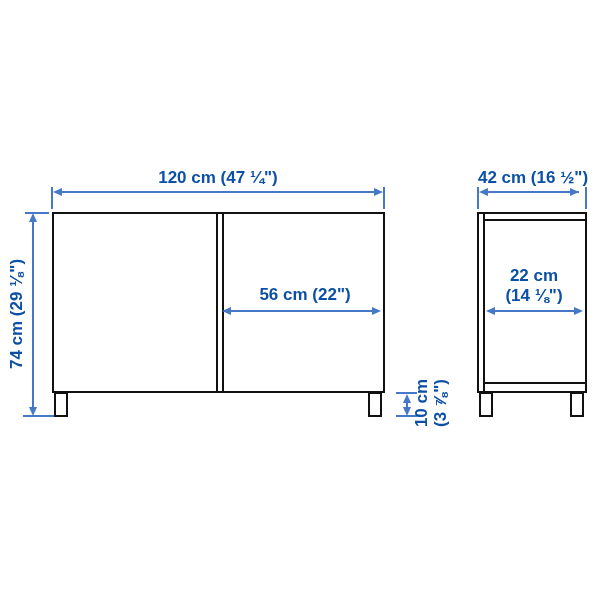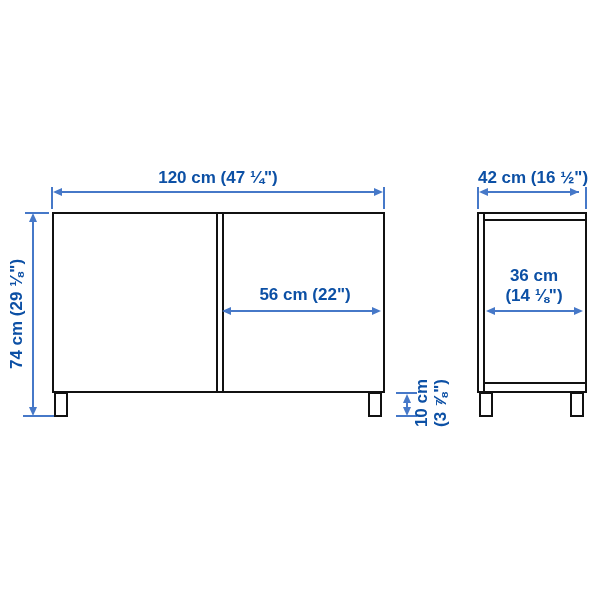--- a/index.html
+++ b/index.html
@@ -98,21 +98,21 @@
       <div class="ah right" style="left:570px;top:188px;"></div>
     </div>
 
     <div class="box" style="left:477px;top:212px;width:110px;height:181px;"></div>
     <div class="bline-v" style="left:483px;top:214px;height:177px;"></div>
     <div class="bline-h" style="left:485px;top:219px;width:100px;"></div>
     <div class="bline-h" style="left:485px;top:382px;width:100px;"></div>
 
     <div>
       <div class="dim-label" style="left:474px;top:266px;width:120px;line-height:20px;">
-        <div>36 cm</div>
+        <div>22 cm</div>
         <div>(14 ⅛")</div>
       </div>
       <div class="hline" style="left:492px;top:310px;width:85px;"></div>
       <div class="ah left" style="left:486px;top:307px;"></div>
       <div class="ah right" style="left:574px;top:307px;"></div>
     </div>
 
     <div class="box" style="left:479px;top:392px;width:14px;height:25px;"></div>
     <div class="box" style="left:570px;top:392px;width:14px;height:25px;"></div>
   </div>

